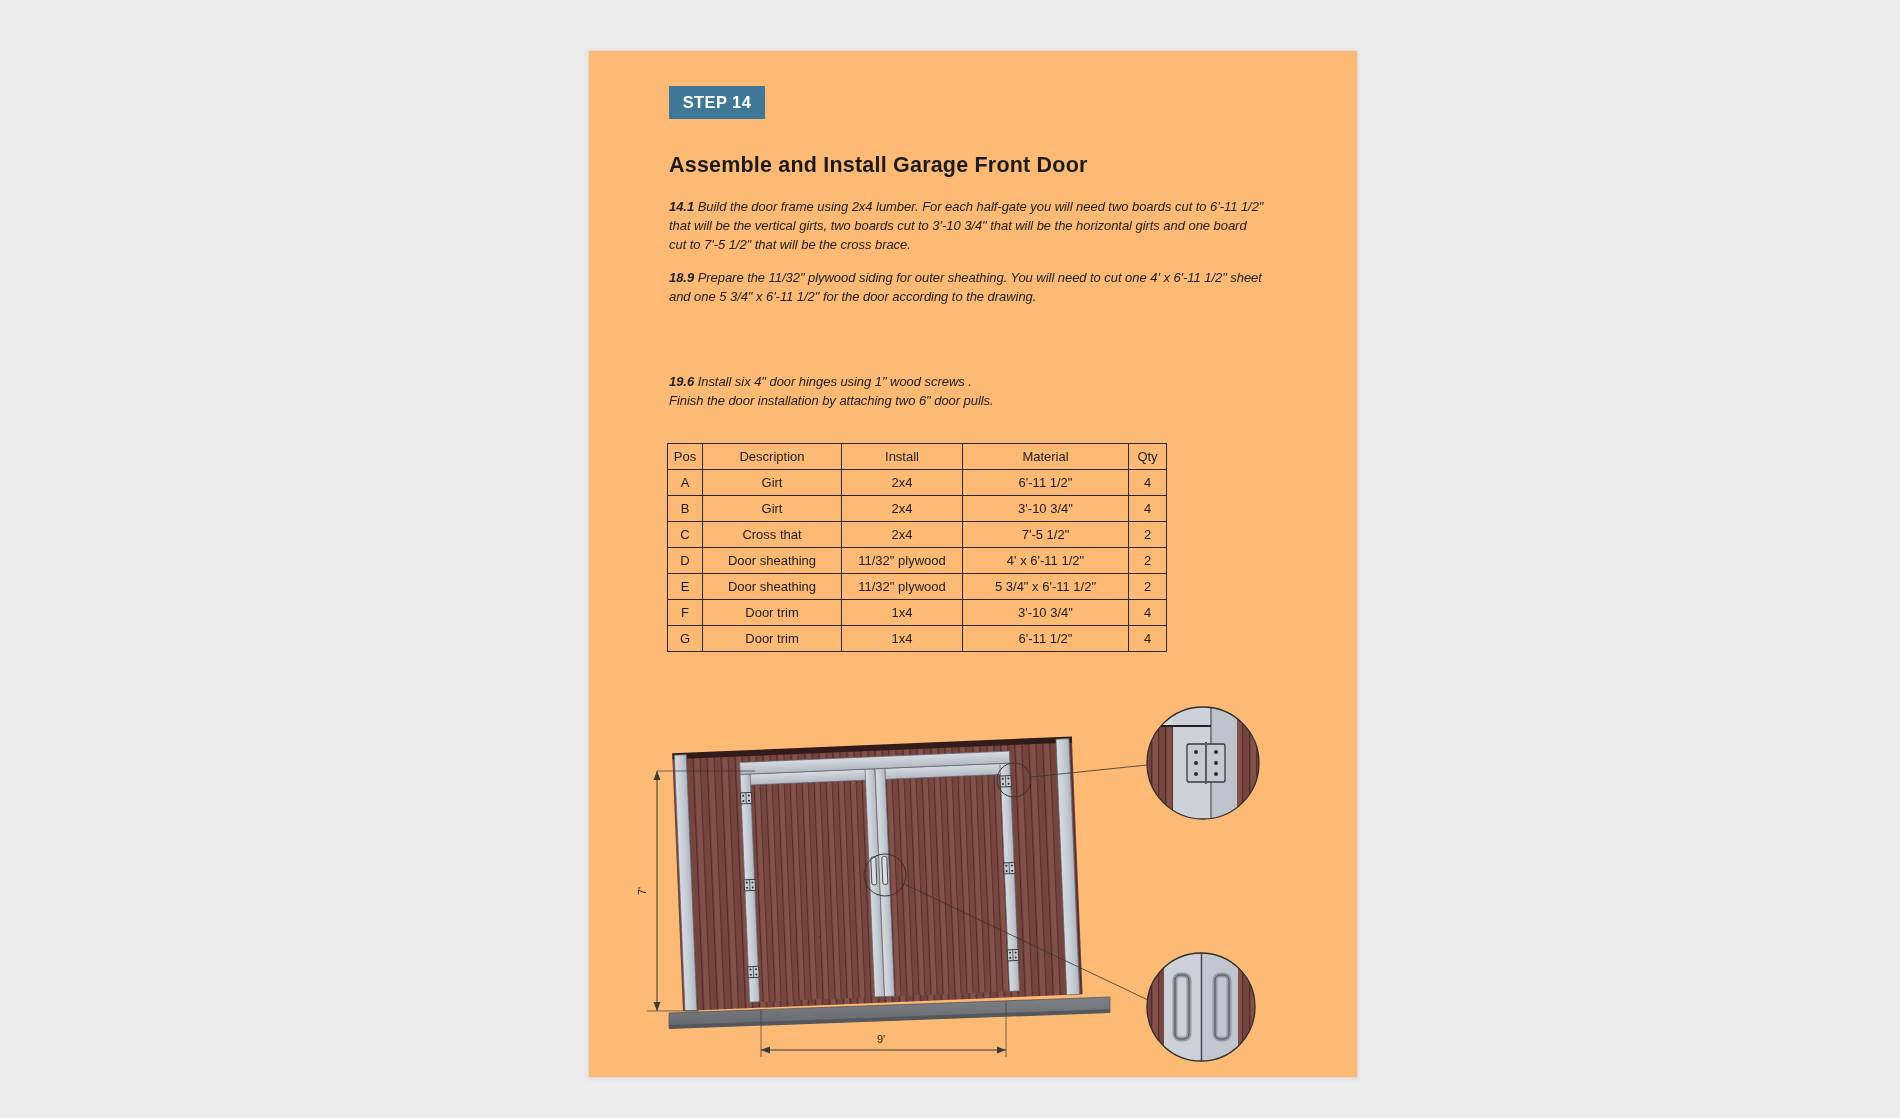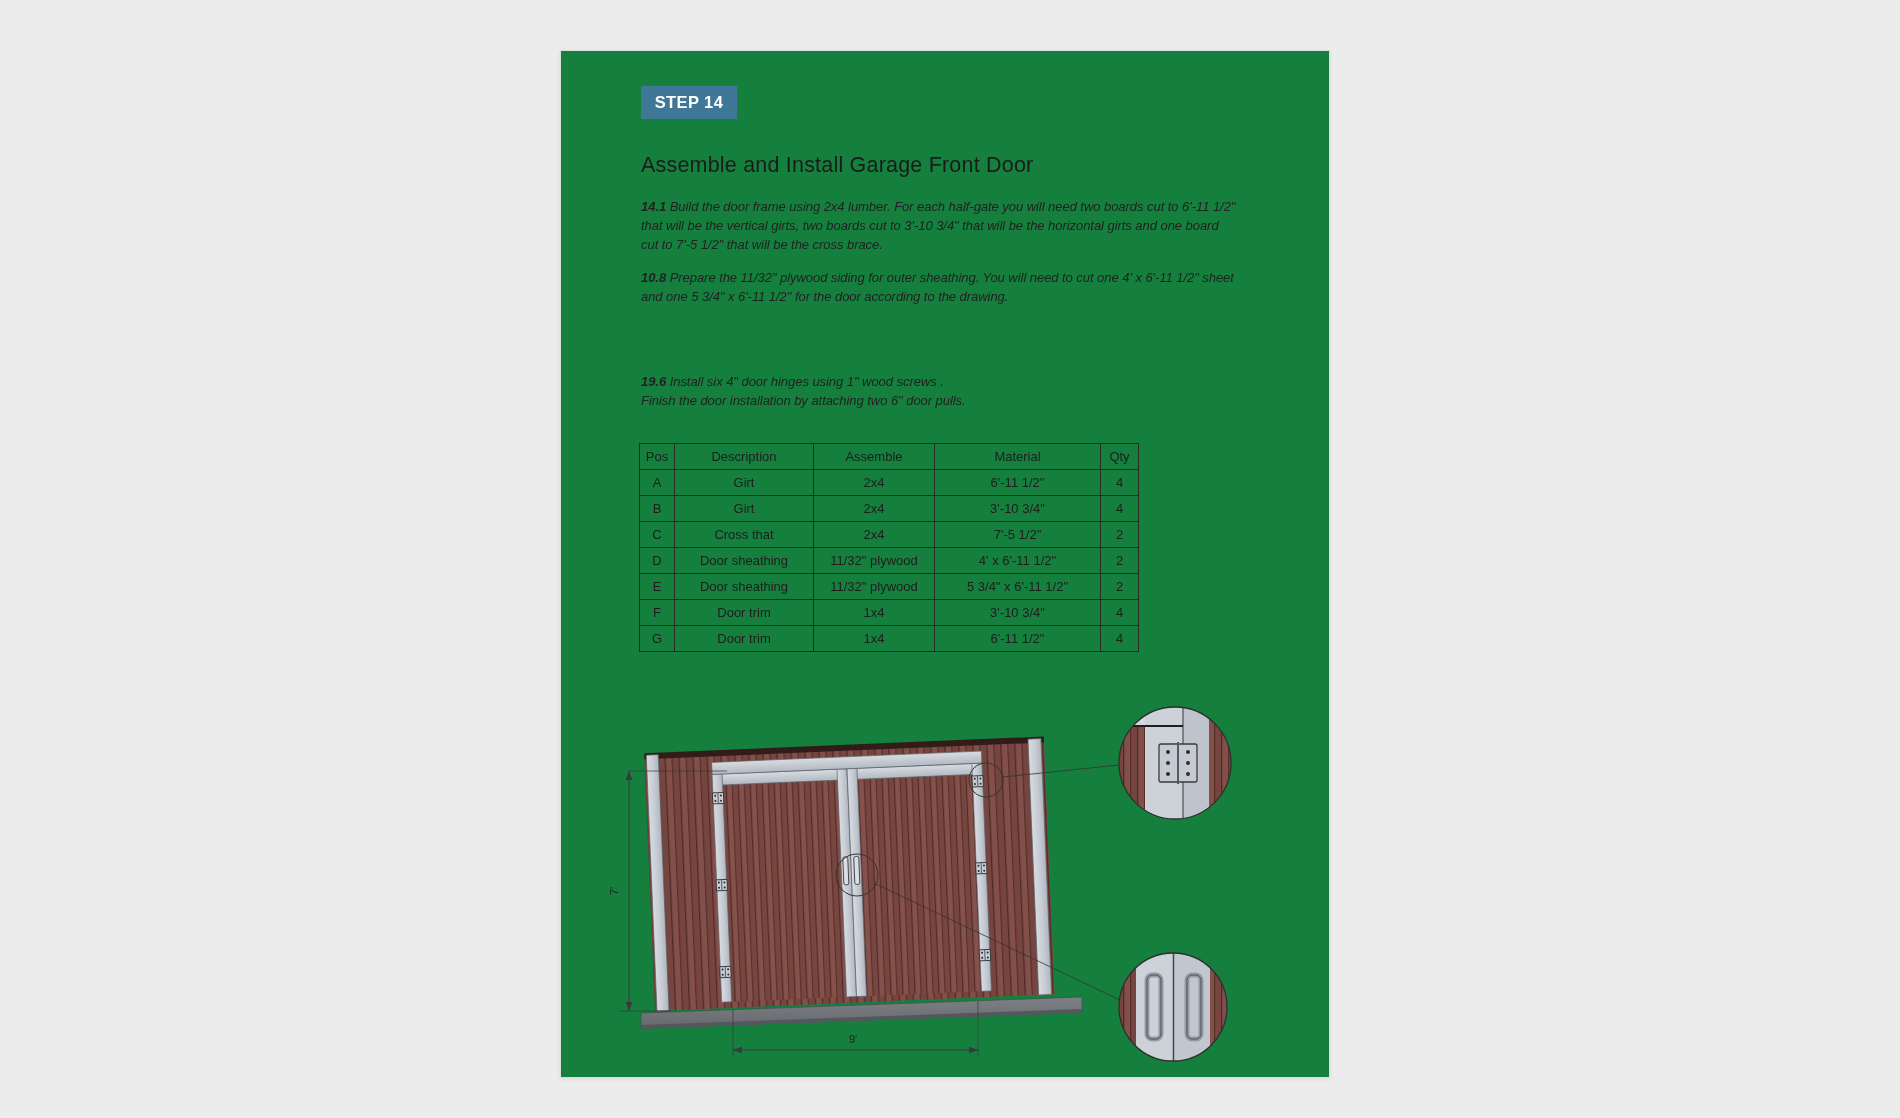--- a/index.html
+++ b/index.html
@@ -1,31 +1,31 @@
 <!DOCTYPE html>
 <html><head>
 <meta charset="utf-8">
 <style>
   html,body{margin:0;padding:0;}
   body{
     width:1900px;height:1118px;background:#ececec;overflow:hidden;position:relative;
     font-family:"Liberation Sans", sans-serif;
   }
   .page{
-    position:absolute;left:560px;top:50px;width:768px;height:1026px;
-    background:#15803d;border:1px solid #dcdcdc;box-shadow:0 1px 4px rgba(0,0,0,0.08);
+    position:absolute;left:588px;top:50px;width:768px;height:1026px;
+    background:#fdba74;border:1px solid #dcdcdc;box-shadow:0 1px 4px rgba(0,0,0,0.08);
   }
   .step-badge{
     position:absolute;left:80px;top:35px;width:96px;height:33px;
     background:#3e7896;color:#ffffff;font-weight:bold;font-size:16.5px;letter-spacing:.4px;
     display:flex;align-items:center;justify-content:center;
   }
   .doc-title{
     position:absolute;left:80px;top:102px;margin:0;
-    font-size:21.5px;font-weight:normal;color:#1b1b1b;letter-spacing:.2px;text-align:right;
+    font-size:21.5px;font-weight:bold;color:#1b1b1b;letter-spacing:.2px;text-align:right;
   }
   .para{
     position:absolute;left:80px;width:625px;
     font-size:13px;line-height:19px;color:#212121;letter-spacing:-0.05px;font-style:italic;
   }
   .para b{font-weight:bold;}
   #para-0{top:146px;}
   #para-1{top:217px;}
   #para-2{top:269px;}
   #para-3{top:321px;}
@@ -45,36 +45,36 @@
 </head>
 <body>
 
 <div class="page">
 
   <div class="step-badge">STEP 14</div>
 
   <h1 class="doc-title">Assemble and Install Garage Front Door</h1>
 
   <div class="para" id="para-0"><b>14.1 </b>Build the door frame using 2x4 lumber. For each half-gate you will need two boards cut to 6'-11 1/2"<br>that will be the vertical girts, two boards cut to 3'-10 3/4" that will be the horizontal girts and one board<br>cut to 7'-5 1/2" that will be the cross brace.</div>
-  <div class="para" id="para-1"><b>10.8 </b>Prepare the 11/32" plywood siding for outer sheathing. You will need to cut one 4' x 6'-11 1/2" sheet<br>and one 5 3/4" x 6'-11 1/2" for the door according to the drawing.</div>
+  <div class="para" id="para-1"><b>18.9 </b>Prepare the 11/32" plywood siding for outer sheathing. You will need to cut one 4' x 6'-11 1/2" sheet<br>and one 5 3/4" x 6'-11 1/2" for the door according to the drawing.</div>
   <div class="para" id="para-3"><b>19.6 </b>Install six 4" door hinges using 1" wood screws .<br>Finish the door installation by attaching two 6" door pulls.</div>
 
   <table class="cutlist">
     <colgroup>
       <col style="width:35px">
         <col style="width:139px">
         <col style="width:121px">
         <col style="width:166px">
         <col style="width:38px">
     </colgroup>
     <thead>
       <tr id="cutlist-head">
           <th>Pos</th>
           <th>Description</th>
-          <th>Assemble</th>
+          <th>Install</th>
           <th>Material</th>
           <th>Qty</th>
         </tr>
     </thead>
     <tbody id="cutlist-body">
         <tr>
           <td>A</td>
           <td>Girt</td>
           <td>2x4</td>
           <td>6'-11 1/2"</td>

